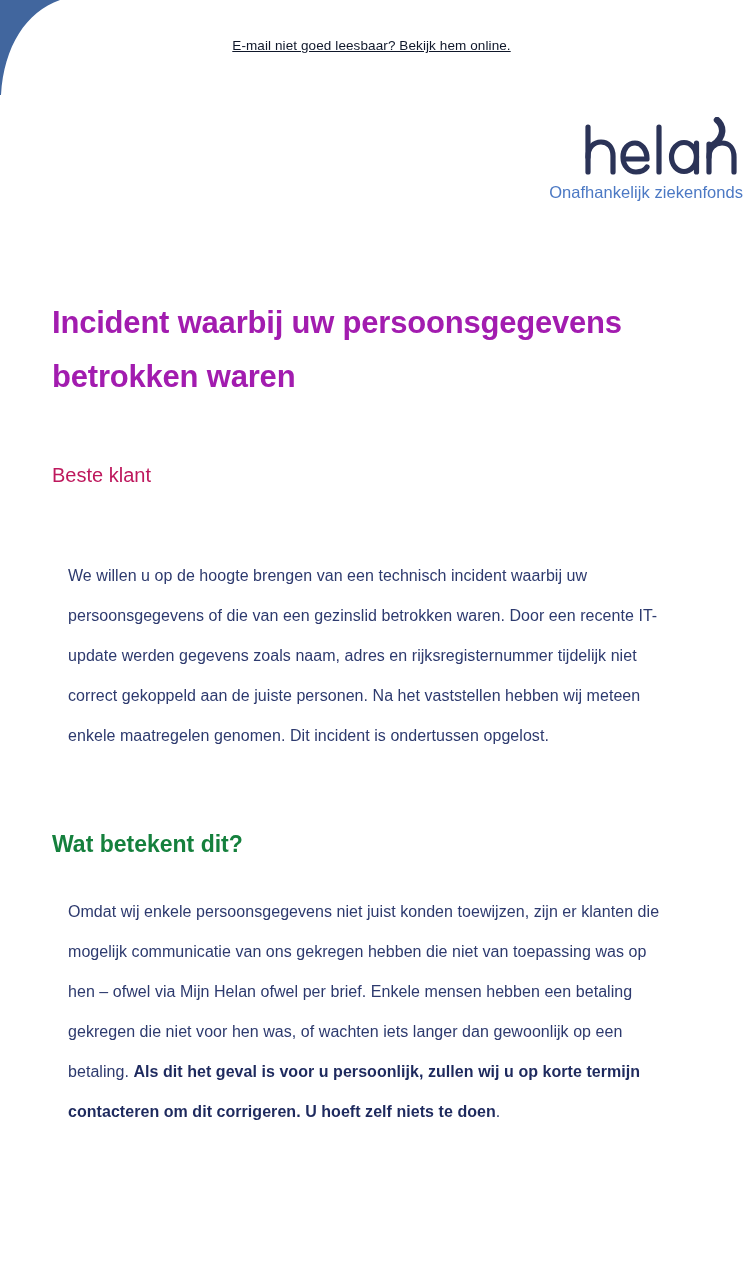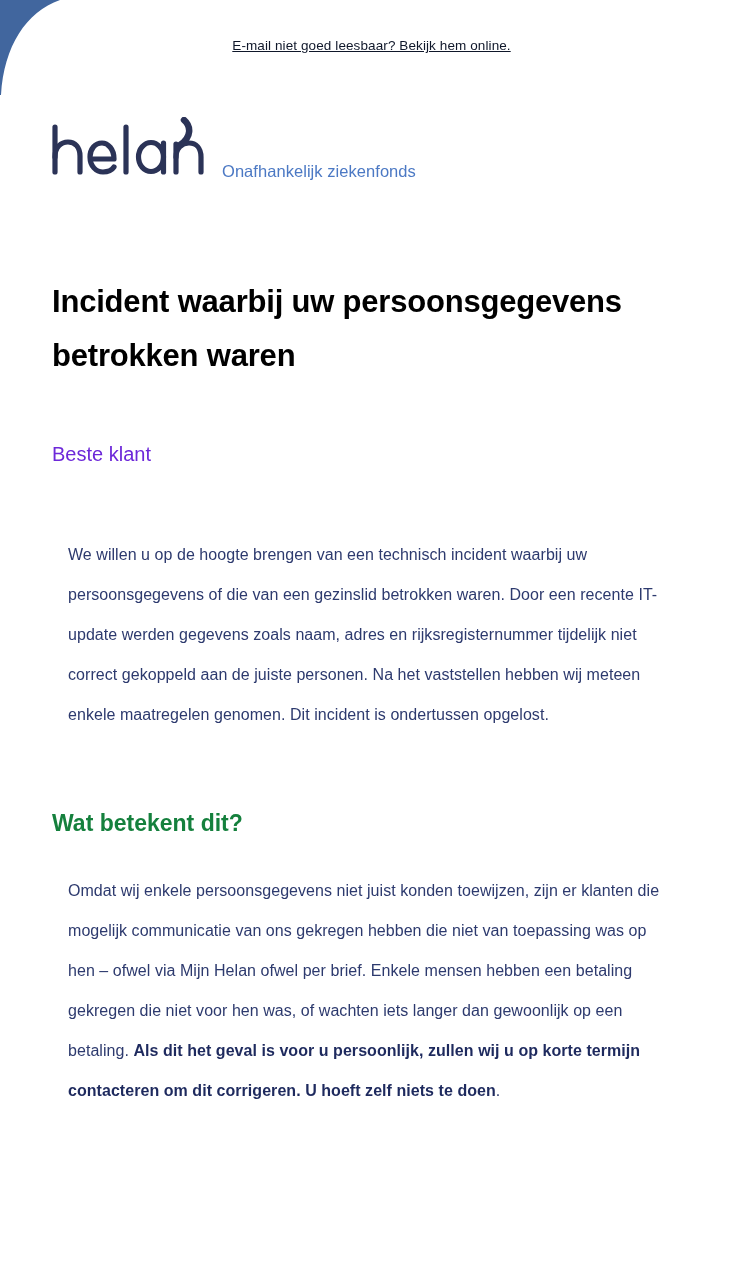--- a/index.html
+++ b/index.html
@@ -48,20 +48,21 @@
     letter-spacing: 0.1px;
     cursor: pointer;
   }
 
   
   .logo-block {
     margin-top: 62px;
     padding-left: 50px;
     display: flex;
     align-items: flex-end;
+    flex-direction: column;
   }
   .logo-mark {
     position: relative;
     display: block;
   }
   .logo-tagline {
     font-size: 16.5px;
     line-height: 18px;
     color: #4c79c4;
     letter-spacing: 0.05px;
@@ -75,31 +76,31 @@
     padding: 0 52px 0 52px;
     box-sizing: border-box;
   }
 
   h1.title {
     margin: 0;
     padding-top: 92px;
     font-size: 31px;
     line-height: 54px;
     font-weight: bold;
-    color: #000000;
+    color: #a21caf;
     letter-spacing: -0.2px;
     max-width: 640px;
   }
 
   p.salutation {
     margin: 0;
     padding-top: 58px;
     font-size: 20px;
     line-height: 26px;
-    color: #6d28d9;
+    color: #be185d;
   }
 
   p.body-text {
     margin: 16px;
     padding-top: 52px;
     font-size: 16px;
     line-height: 40px;
     color: #2d3a6e;
     letter-spacing: 0.05px;
   }

